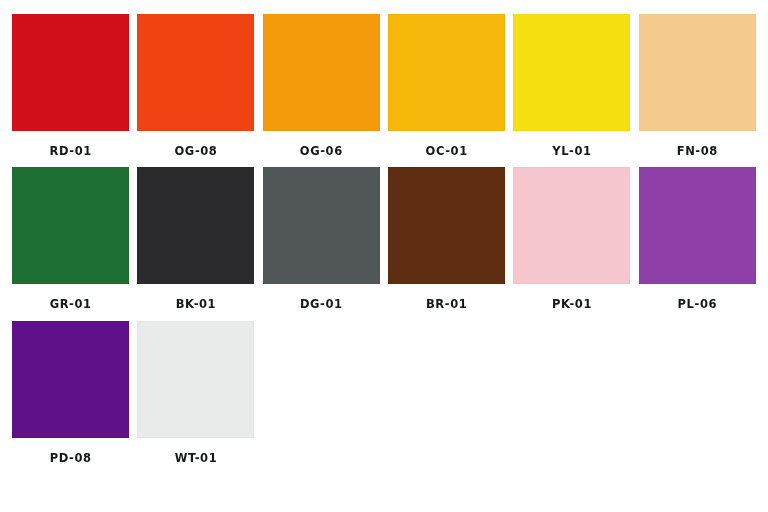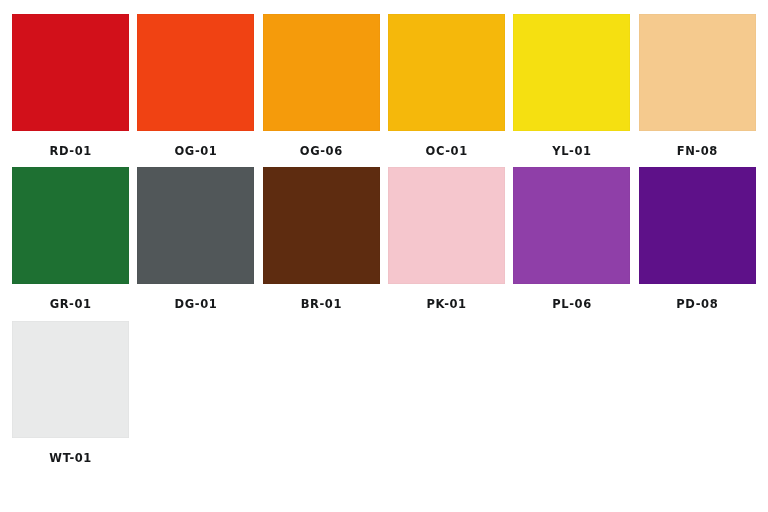--- a/index.html
+++ b/index.html
@@ -56,21 +56,21 @@
 
 <div class="palette-grid">
 
   <div class="swatch-cell">
     <div class="swatch-chip" style="background-color: rgb(210, 16, 26);"></div>
     <div class="swatch-label">RD-01</div>
   </div>
 
   <div class="swatch-cell">
     <div class="swatch-chip" style="background-color: rgb(240, 66, 19);"></div>
-    <div class="swatch-label">OG-01</div>
+    <div class="swatch-label">OG-08</div>
   </div>
 
   <div class="swatch-cell">
     <div class="swatch-chip" style="background-color: rgb(245, 155, 11);"></div>
     <div class="swatch-label">OG-06</div>
   </div>
 
   <div class="swatch-cell">
     <div class="swatch-chip" style="background-color: rgb(245, 184, 11);"></div>
     <div class="swatch-label">OC-01</div>
@@ -87,20 +87,24 @@
   </div>
 
   <div class="swatch-cell">
     <div class="swatch-chip" style="background-color: rgb(30, 112, 50);"></div>
     <div class="swatch-label">GR-01</div>
   </div>
 
 
 
 
+  <div class="swatch-cell">
+    <div class="swatch-chip" style="background-color: rgb(43, 42, 44);"></div>
+    <div class="swatch-label">BK-01</div>
+  </div>
 
   <div class="swatch-cell">
     <div class="swatch-chip" style="background-color: rgb(81, 87, 89);"></div>
     <div class="swatch-label">DG-01</div>
   </div>
 
   <div class="swatch-cell">
     <div class="swatch-chip" style="background-color: rgb(94, 44, 16);"></div>
     <div class="swatch-label">BR-01</div>
   </div>

